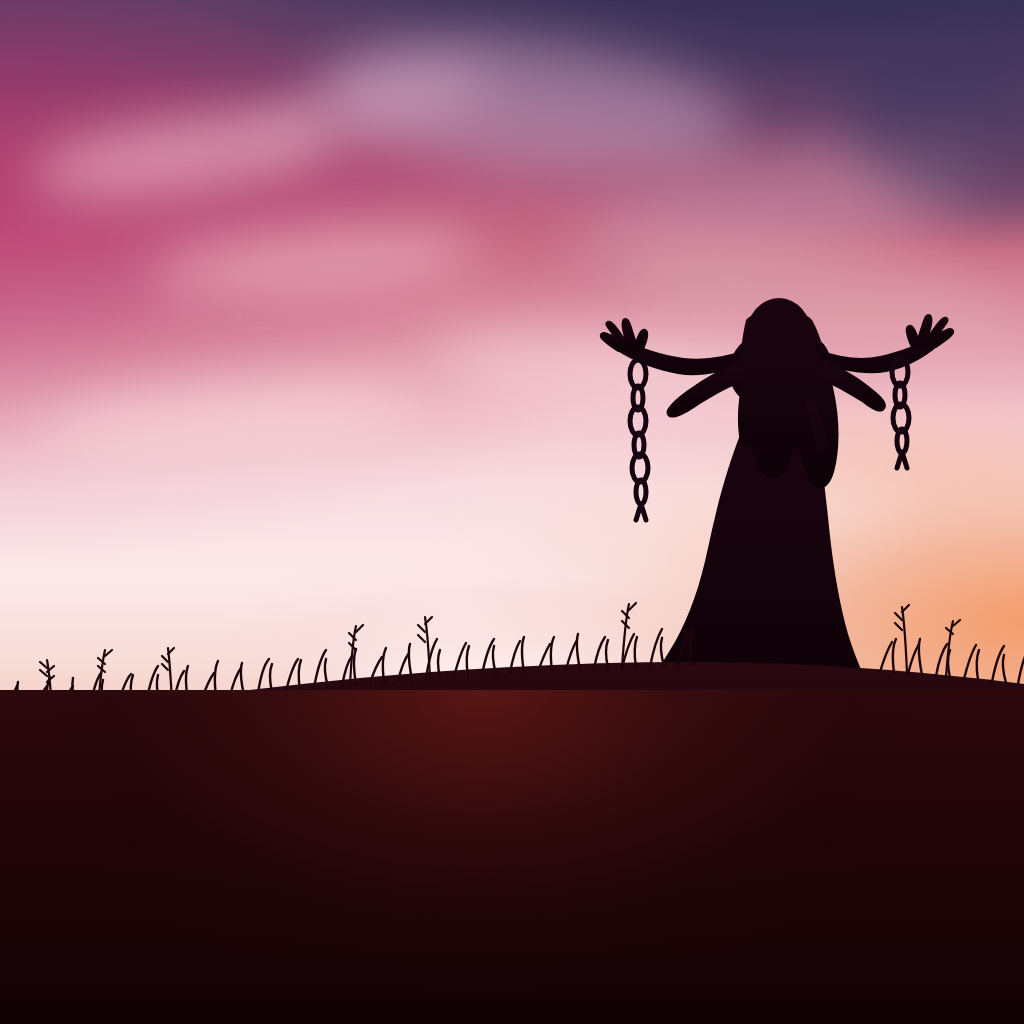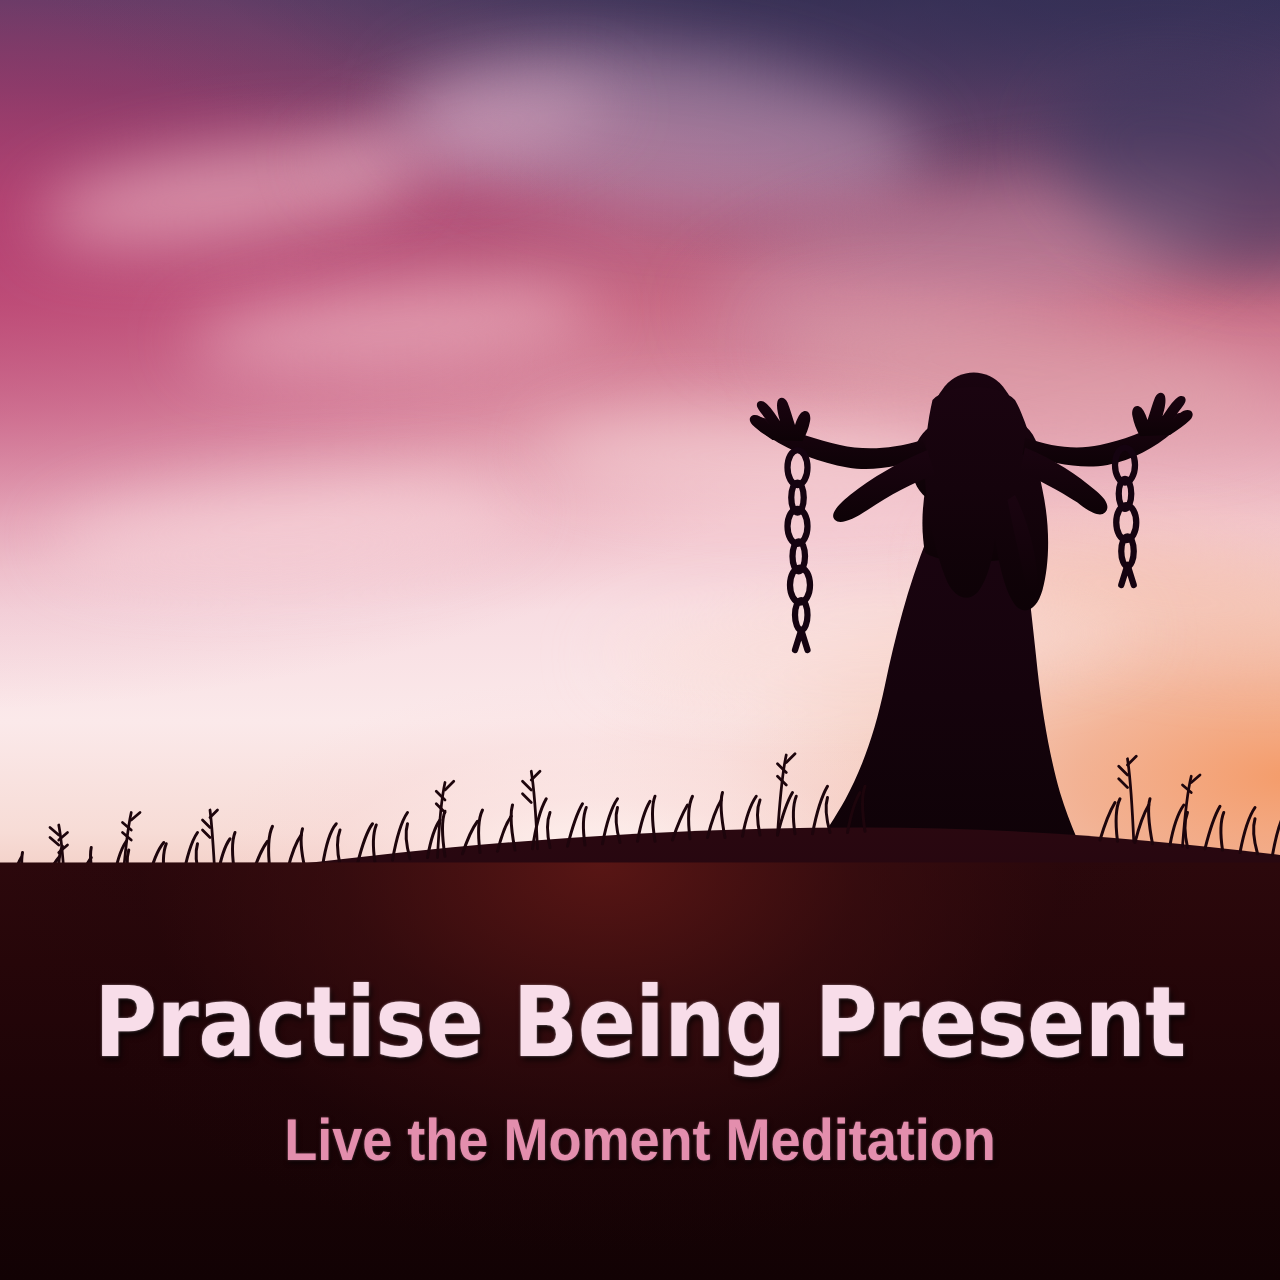--- a/index.html
+++ b/index.html
@@ -447,18 +447,14 @@
         <path d="M629 618 l-7 -7 M629 610 l7 -7 M629 628 l-7 -7"></path>
         <path d="M907 673 q-2 -46 -5 -66"></path>
         <path d="M902 620 l-7 -7 M902 612 l7 -7 M902 630 l-7 -7"></path>
         <path d="M946 677 q3 -40 7 -56"></path>
         <path d="M953 634 l-7 -6 M953 626 l7 -6"></path>
       </g>
     </svg>
     <div class="ground-fill"></div>
   </div>
 
-  <div class="text-block">
-    <h1 class="title">Practise Being Present</h1>
-    <p class="subtitle">Live the Moment Meditation</p>
-  </div>
 
 </div>
 
 </body></html>

